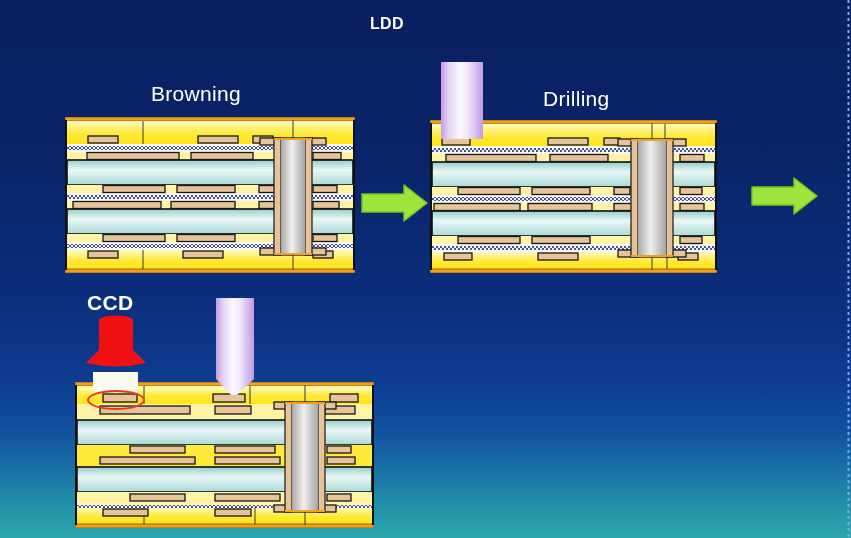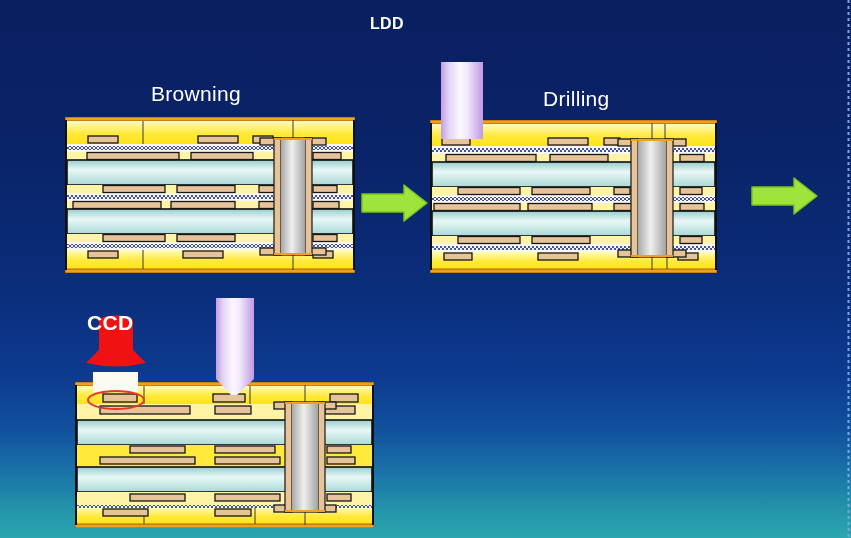--- a/index.html
+++ b/index.html
@@ -1,20 +1,20 @@
 <!DOCTYPE html>
 <html><head>
 <meta charset="utf-8">
 <style>
   html,body{margin:0;padding:0;background:#000;}
   .slide{position:relative;width:851px;height:538px;overflow:hidden;
          font-family:"Liberation Sans",sans-serif;}
   .label{position:absolute;color:#FFFFFF;font-size:21px;line-height:1.1;
          white-space:nowrap;z-index:5;letter-spacing:.3px;}
-  .label.bold{font-weight:700;font-size:21px;margin-top:20px;}
+  .label.bold{font-weight:700;font-size:21px;}
   #lbl-title{left:370px;top:15px;font-size:16px;font-weight:bold;}
   #lbl-browning{left:151px;top:82px;text-align:center;}
   #lbl-skiving{left:543px;top:87px;}
   #lbl-laser{left:268px;top:337px;}
   #lbl-ccd{left:87px;top:291px;}
   svg.abs{position:absolute;display:block;}
   #board1{left:65px;top:117px;width:290px;height:156px;z-index:1;}
   #board2{left:430px;top:120px;width:287px;height:153px;z-index:1;}
   #board3{left:75px;top:382px;width:299px;height:146px;z-index:1;}
   #arrow1{left:358px;top:183px;width:72px;height:40px;z-index:1;}

